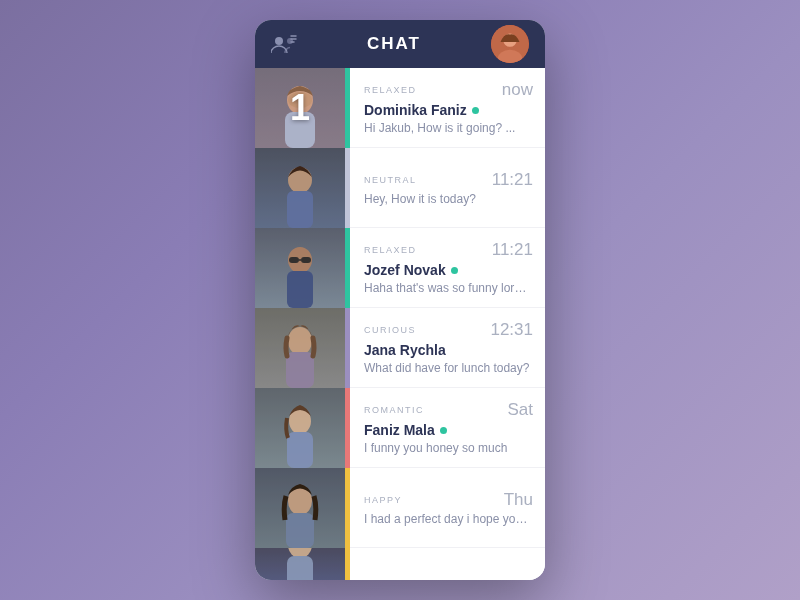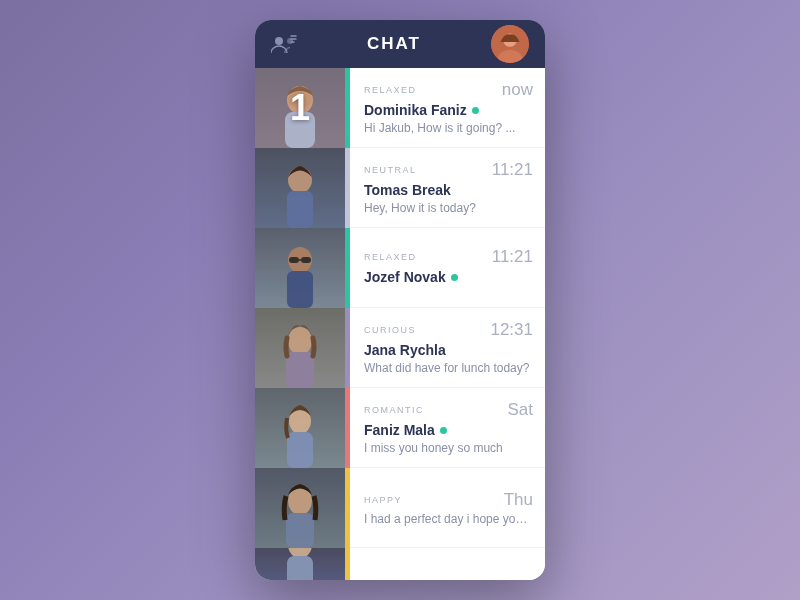--- a/index.html
+++ b/index.html
@@ -267,23 +267,20 @@
             <rect x="22" y="33" width="26" height="37" rx="6" fill="#6070a0"></rect>
             <path d="M23 19 Q35 6 47 19 Q43 10 35 8 Q27 10 23 19" fill="#3a2010"></path>
           </svg>
         </div>
         <div class="mood-stripe" style="background: rgb(192, 196, 216);"></div>
         <div class="message-content">
           <div class="message-meta">
             <span class="mood-label">NEUTRAL</span>
             <span class="time-label">11:21</span>
           </div>
-          <div class="sender-row">
-            <span class="sender-name">Tomas Break</span>
-          </div>
           <div class="message-preview">Hey, How it is today?</div>
         </div>
       </div>
       <div class="chat-item">
         <div class="avatar-section">
           <div class="avatar-bg avatar-3"></div>
           <svg viewBox="0 0 70 70" class="person-svg">
             <ellipse cx="35" cy="22" rx="12" ry="13" fill="#b08060"></ellipse>
             <rect x="22" y="33" width="26" height="37" rx="6" fill="#405080"></rect>
             <rect x="24" y="19" width="10" height="6" rx="3" fill="#202020" opacity="0.9"></rect>
@@ -294,20 +291,21 @@
         <div class="mood-stripe" style="background: rgb(46, 196, 160);"></div>
         <div class="message-content">
           <div class="message-meta">
             <span class="mood-label">RELAXED</span>
             <span class="time-label">11:21</span>
           </div>
           <div class="sender-row">
             <span class="sender-name">Jozef Novak</span>
             <span class="online-dot"></span>
           </div>
+          <div class="message-preview">Haha that's was so funny lore ...</div>
         </div>
       </div>
       <div class="chat-item">
         <div class="avatar-section">
           <div class="avatar-bg avatar-4"></div>
           <svg viewBox="0 0 70 70" class="person-svg">
             <ellipse cx="35" cy="23" rx="12" ry="14" fill="#c8a080"></ellipse>
             <rect x="21" y="34" width="28" height="36" rx="7" fill="#9080a0"></rect>
             <path d="M23 19 Q28 4 35 8 Q42 4 47 19 Q46 10 35 8 Q24 10 23 19" fill="#6a4830"></path>
             <path d="M22 20 Q20 30 22 38" stroke="#6a4830" stroke-width="5" fill="none" stroke-linecap="round"></path>
@@ -339,21 +337,21 @@
         <div class="mood-stripe" style="background: rgb(232, 120, 120);"></div>
         <div class="message-content">
           <div class="message-meta">
             <span class="mood-label">ROMANTIC</span>
             <span class="time-label">Sat</span>
           </div>
           <div class="sender-row">
             <span class="sender-name">Faniz Mala</span>
             <span class="online-dot"></span>
           </div>
-          <div class="message-preview">I miss you honey so much</div>
+          <div class="message-preview">I funny you honey so much</div>
         </div>
       </div>
       <div class="chat-item">
         <div class="avatar-section">
           <div class="avatar-bg avatar-6"></div>
           <svg viewBox="0 0 70 70" class="person-svg">
             <ellipse cx="35" cy="23" rx="12" ry="14" fill="#c8a080"></ellipse>
             <rect x="21" y="35" width="28" height="35" rx="7" fill="#7080a0"></rect>
             <path d="M23 17 Q35 4 47 17 Q44 8 35 6 Q26 8 23 17" fill="#2a1808"></path>
             <path d="M21 18 Q18 28 20 42" stroke="#2a1808" stroke-width="5" fill="none"></path>

